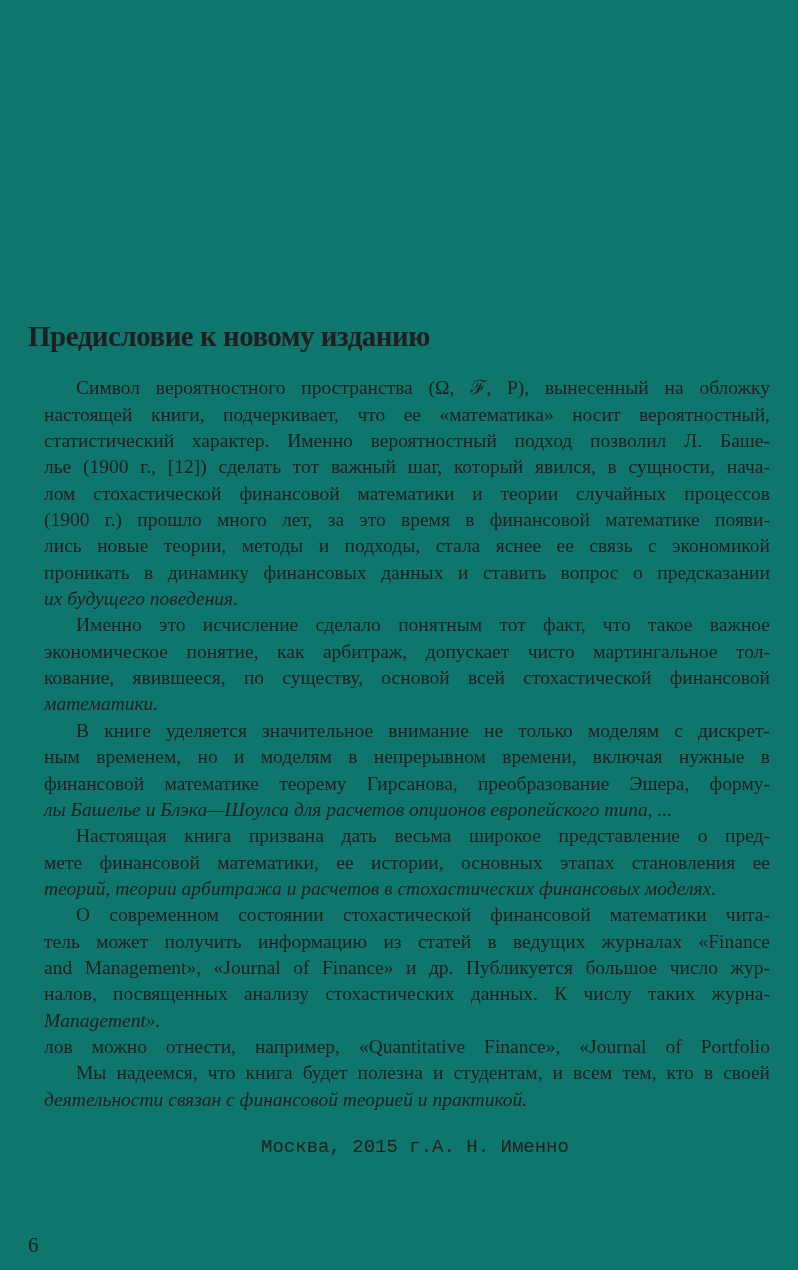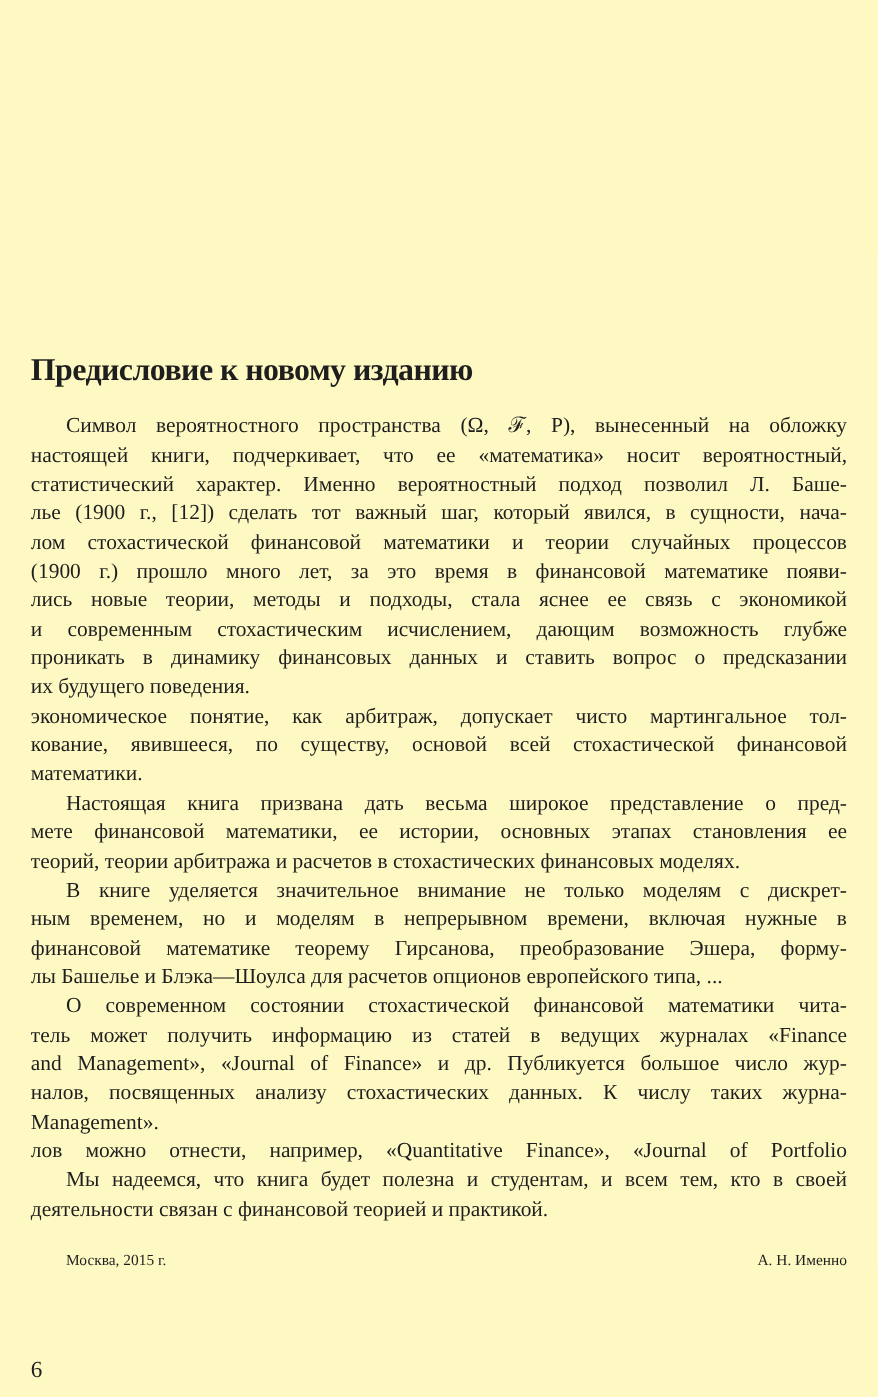--- a/index.html
+++ b/index.html
@@ -4,21 +4,21 @@
 <style>
   html, body {
     margin: 0;
     padding: 0;
     background: #ffffff;
   }
   .page {
     position: relative;
     width: 798px;
     height: 1270px;
-    background: #fef9c3;
+    background: #0f766e;
     font-family: "Liberation Serif", "DejaVu Serif", serif;
     color: #1e1e1e;
     overflow: hidden;
   }
   .content {
     position: absolute;
     left: 28px;
     right: 28px;
     top: 320px;
   }
@@ -35,34 +35,37 @@
   .para {
     margin: 0;
   }
   .line {
     line-height: 26.35px;
     height: 26.35px;
     text-align: justify;
     text-align-last: justify;
     white-space: normal;
     overflow: visible;
+    margin-left: 16px;
   }
   .line.first {
     text-indent: 32px;
   }
   .line.last {
     text-align: center;
     text-align-last: left;
+    font-style: italic;
   }
   .footer-row {
     display: flex;
-    justify-content: space-between;
+    justify-content: center;
     margin-top: 21px;
-    font-size: 14px;
+    font-size: 19px;
     line-height: 26.35px;
+    font-family: Liberation Mono, monospace;
   }
   .footer-left {
     padding-left: 32px;
   }
   .page-number {
     position: absolute;
     left: 28px;
     bottom: 12px;
     font-size: 21px;
   }
@@ -75,39 +78,39 @@
     <h1 class="title">Предисловие к новому изданию</h1>
     <div class="body-text">
         <div class="para">
           <div class="line first">Символ вероятностного пространства (Ω, ℱ, P), вынесенный на обложку</div>
           <div class="line">настоящей книги, подчеркивает, что ее «математика» носит вероятностный,</div>
           <div class="line">статистический характер. Именно вероятностный подход позволил Л. Баше-</div>
           <div class="line">лье (1900 г., [12]) сделать тот важный шаг, который явился, в сущности, нача-</div>
           <div class="line">лом стохастической финансовой математики и теории случайных процессов</div>
           <div class="line">(1900 г.) прошло много лет, за это время в финансовой математике появи-</div>
           <div class="line">лись новые теории, методы и подходы, стала яснее ее связь с экономикой</div>
-          <div class="line">и современным стохастическим исчислением, дающим возможность глубже</div>
           <div class="line">проникать в динамику финансовых данных и ставить вопрос о предсказании</div>
           <div class="line last">их будущего поведения.</div>
         </div>
         <div class="para">
+          <div class="line first">Именно это исчисление сделало понятным тот факт, что такое важное</div>
           <div class="line">экономическое понятие, как арбитраж, допускает чисто мартингальное тол-</div>
           <div class="line">кование, явившееся, по существу, основой всей стохастической финансовой</div>
           <div class="line last">математики.</div>
-        </div>
-        <div class="para">
-          <div class="line first">Настоящая книга призвана дать весьма широкое представление о пред-</div>
-          <div class="line">мете финансовой математики, ее истории, основных этапах становления ее</div>
-          <div class="line last">теорий, теории арбитража и расчетов в стохастических финансовых моделях.</div>
         </div>
         <div class="para">
           <div class="line first">В книге уделяется значительное внимание не только моделям с дискрет-</div>
           <div class="line">ным временем, но и моделям в непрерывном времени, включая нужные в</div>
           <div class="line">финансовой математике теорему Гирсанова, преобразование Эшера, форму-</div>
           <div class="line last">лы Башелье и Блэка—Шоулса для расчетов опционов европейского типа, ...</div>
+        </div>
+        <div class="para">
+          <div class="line first">Настоящая книга призвана дать весьма широкое представление о пред-</div>
+          <div class="line">мете финансовой математики, ее истории, основных этапах становления ее</div>
+          <div class="line last">теорий, теории арбитража и расчетов в стохастических финансовых моделях.</div>
         </div>
         <div class="para">
           <div class="line first">О современном состоянии стохастической финансовой математики чита-</div>
           <div class="line">тель может получить информацию из статей в ведущих журналах «Finance</div>
           <div class="line">and Management», «Journal of Finance» и др. Публикуется большое число жур-</div>
           <div class="line">налов, посвященных анализу стохастических данных. К числу таких журна-</div>
           <div class="line last">Management».</div>
           <div class="line">лов можно отнести, например, «Quantitative Finance», «Journal of Portfolio</div>
         </div>
         <div class="para">

